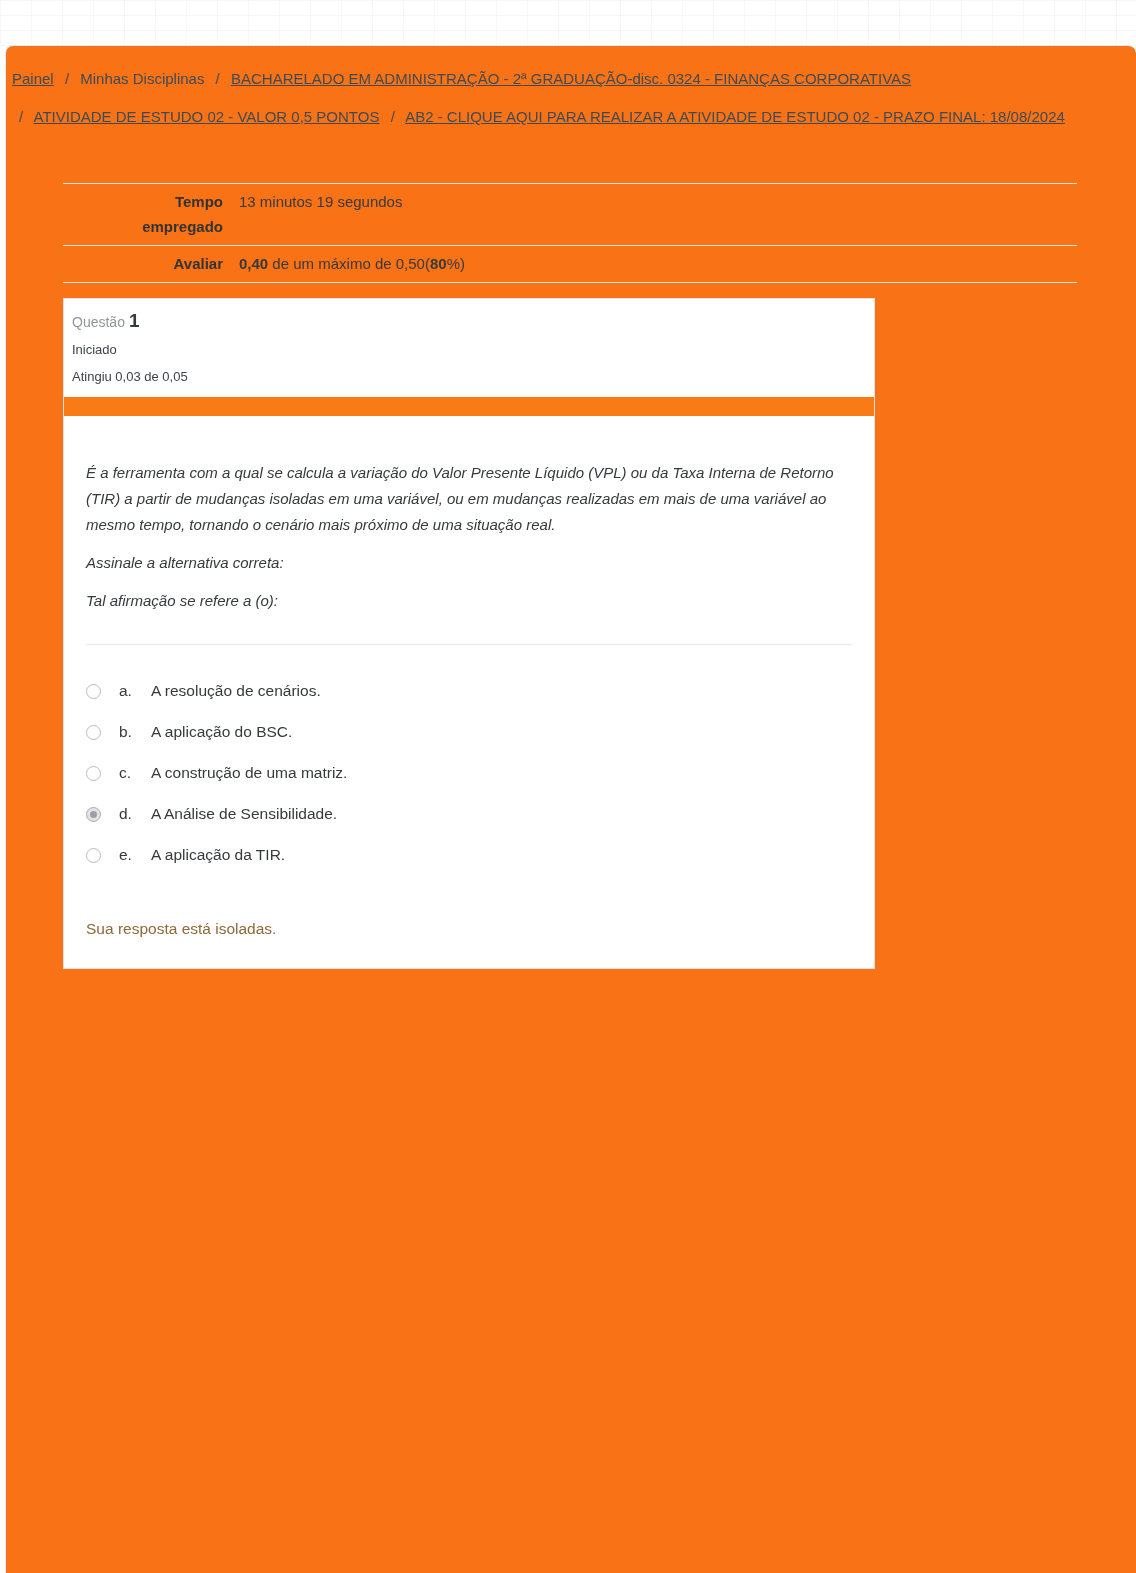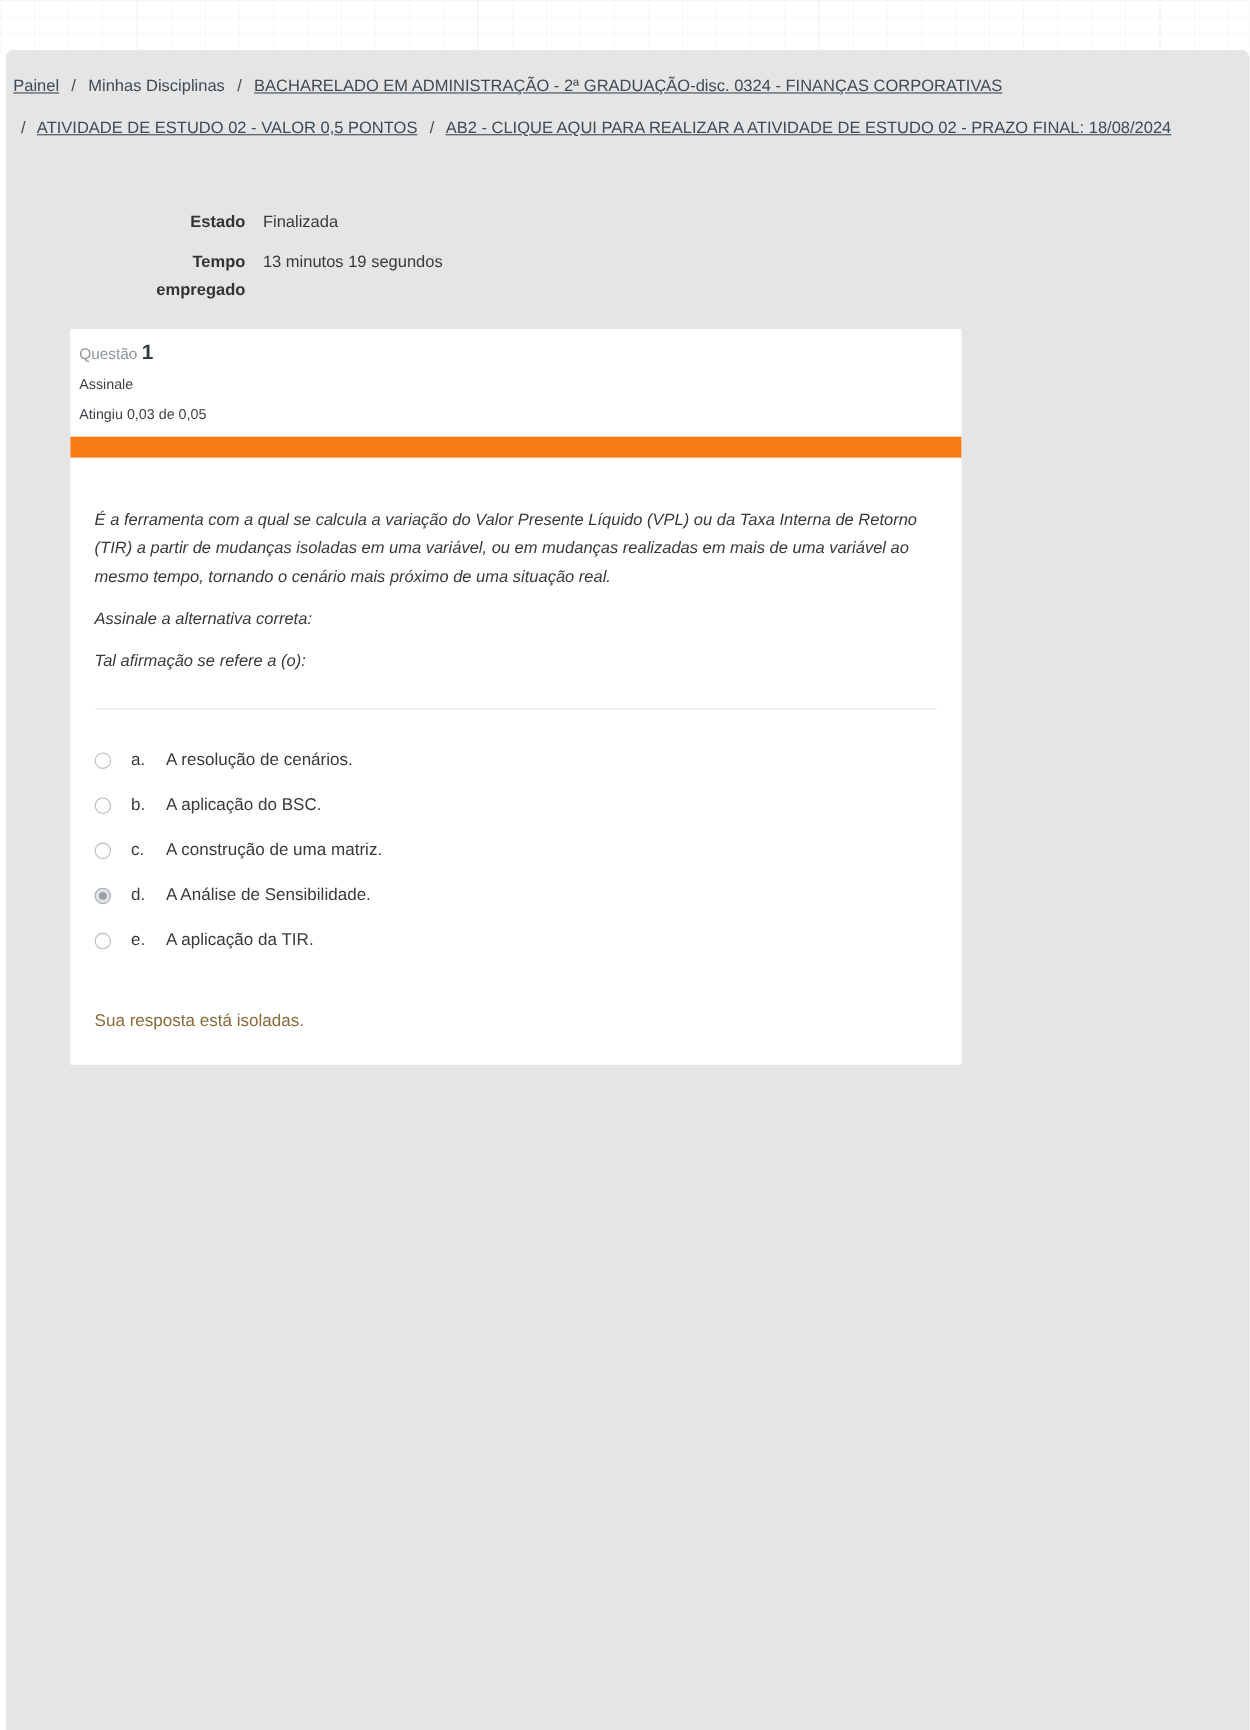--- a/index.html
+++ b/index.html
@@ -15,21 +15,21 @@
   .top-grid {
     position: absolute; top: 0; left: 0; width: 1136px; height: 46px;
     background-image:
       repeating-linear-gradient(to right, rgba(210,216,222,.35) 0 1px, transparent 1px 31px),
       repeating-linear-gradient(to bottom, rgba(210,216,222,.35) 0 1px, transparent 1px 15px);
     opacity: .55;
   }
   .page-card {
     position: absolute; top: 45px; left: 5px;
     width: 1131px; height: 1528px;
-    background: #e5e5e5;
+    background: #f97316;
     border: 1px solid #e7eaec; border-bottom: none; border-right: none;
     border-radius: 8px 8px 0 0;
     padding: 12px 0 0 0;
   }
   
   .breadcrumb {
     padding: 2px 8px 0 6px;
     font-size: 15px; line-height: 38px;
     color: #3e4b55;
   }
@@ -108,36 +108,38 @@
     </span>
     <span class="crumb-pair">
       <span class="crumb-sep">/</span>
       <a class="crumb u">AB2 - CLIQUE AQUI PARA REALIZAR A ATIVIDADE DE ESTUDO 02 - PRAZO FINAL: 18/08/2024</a>
     </span>
   </nav>
 
   <table class="summary">
     <tbody>
     <tr>
-      <th><span>Estado</span></th>
-      <td>Finalizada</td>
+      <th><span>Tempo empregado</span></th>
+      <td>13 minutos 19 segundos</td>
     </tr>
     <tr>
-      <th><span>Tempo empregado</span></th>
-      <td>13 minutos 19 segundos</td>
+      <th><span>Avaliar</span></th>
+      <td>
+        <span class="bold">0,40</span><span> de um máximo de 0,50(</span><span class="bold">80</span><span>%)</span>
+      </td>
     </tr>
   </tbody>
     </table>
 
   <div class="question-card">
     <div class="q-info">
       <div>
         <span class="q-no-label">Questão</span><span class="q-no">1</span>
       </div>
-      <div class="q-state">Assinale</div>
+      <div class="q-state">Iniciado</div>
       <div class="q-grade">Atingiu 0,03 de 0,05</div>
     </div>
 
     <div class="q-accent-bar" id="accent-bar" style="background: rgb(249, 123, 22);"></div>
 
     <div class="q-content">
       <div class="q-text">
         <p>É a ferramenta com a qual se calcula a variação do Valor Presente Líquido (VPL) ou da Taxa Interna de Retorno (TIR) a partir de mudanças isoladas em uma variável, ou em mudanças realizadas em mais de uma variável ao mesmo tempo, tornando o cenário mais próximo de uma situação real.</p>
         <p class="spaced">Assinale a alternativa correta:</p>
         <p class="spaced">Tal afirmação se refere a (o):</p>

